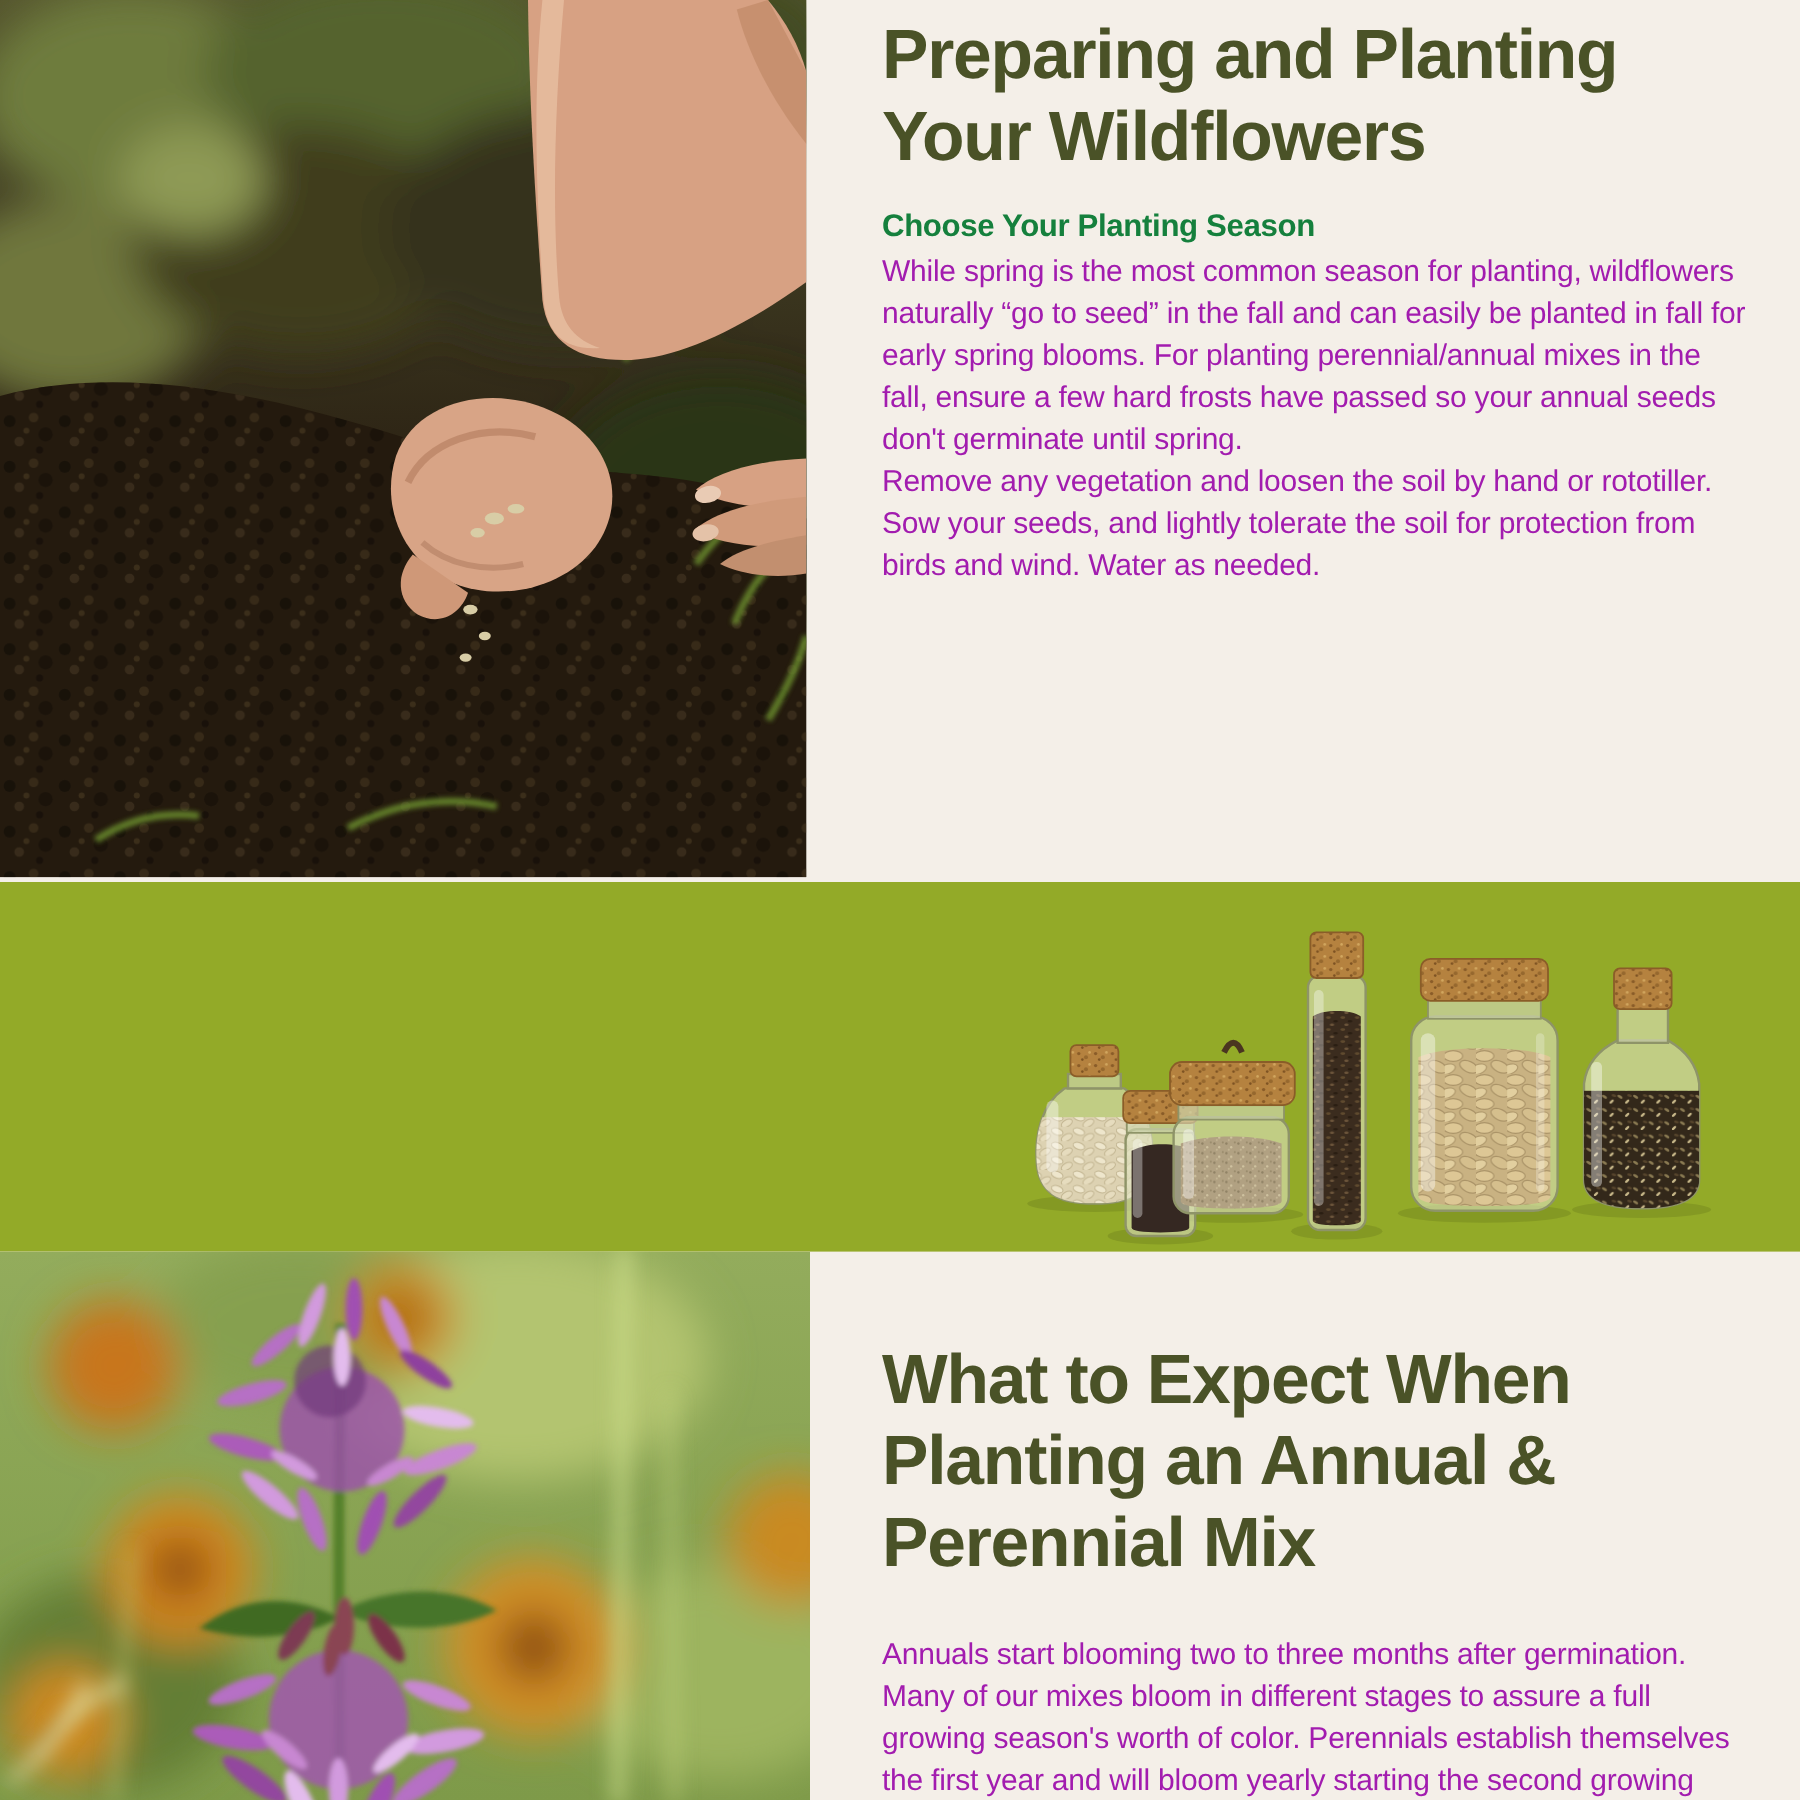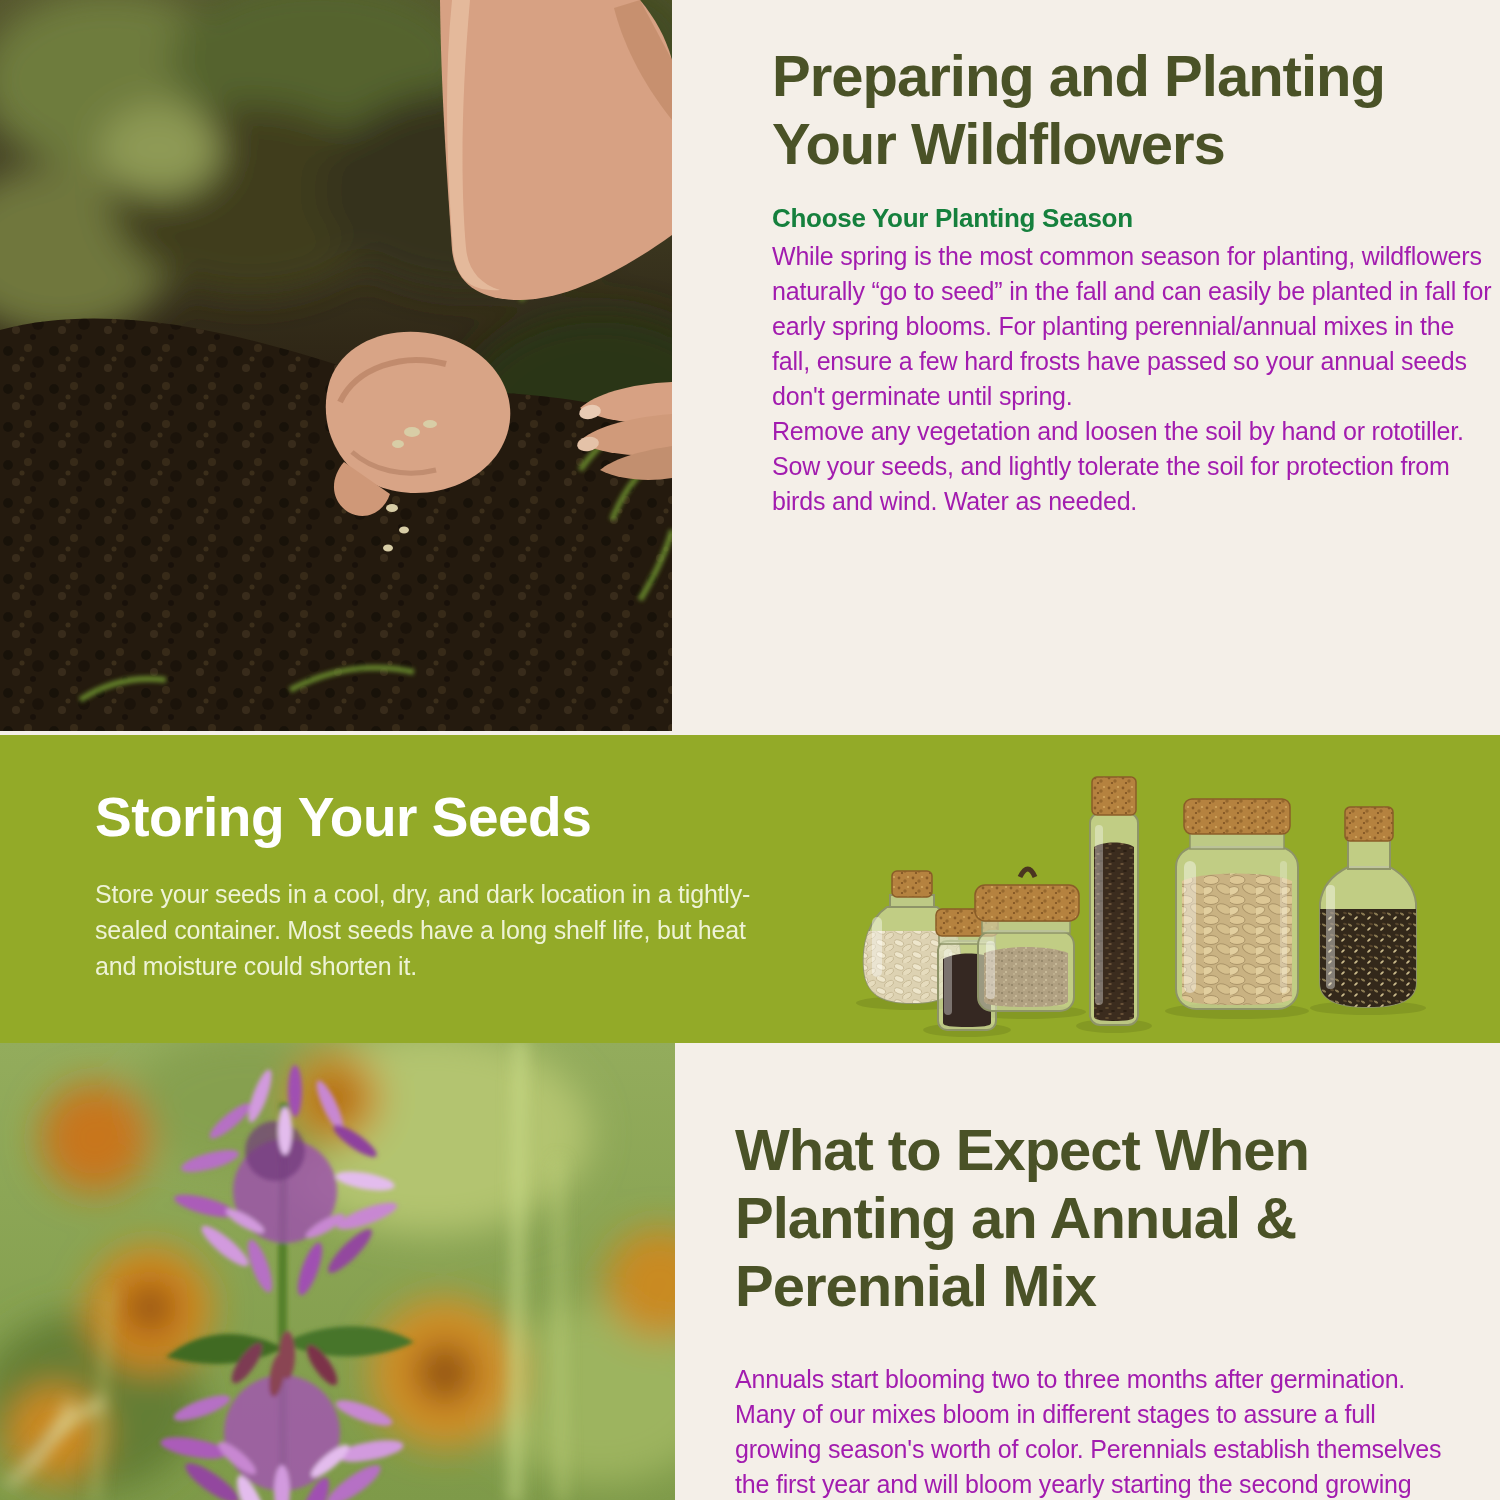--- a/index.html
+++ b/index.html
@@ -9,21 +9,21 @@
   }
   figure{margin:0;padding:0;}
   .photo-top{position:absolute;left:0;top:0;width:672px;height:731px;}
   .photo-top svg{display:block;width:100%;height:100%;}
   .band{position:absolute;left:0;top:735px;width:1500px;height:308px;background:#93aa28;}
   .jars{position:absolute;left:840px;top:0;width:660px;height:308px;}
   .jars svg{display:block;width:100%;height:100%;}
   .photo-bottom{position:absolute;left:0;top:1043px;width:675px;height:457px;}
   .photo-bottom svg{display:block;width:100%;height:100%;}
 
-  .panel-top{position:absolute;left:735px;top:42px;width:720px;margin-left:37px;}
+  .panel-top{position:absolute;left:735px;top:12px;width:720px;}
   .h-main{
     margin:0;font-size:58px;line-height:1.17;font-weight:bold;
     color:#4a5227;letter-spacing:-1px;white-space:pre-line;
   }
   .h-sub{
     margin:26px 0 7px 0;font-size:26px;line-height:1.1;font-weight:bold;
     color:#15803d;letter-spacing:-0.3px;
   }
   .body{
     margin:0;font-size:25px;line-height:35px;color:#a21caf;letter-spacing:-0.2px;
@@ -126,24 +126,20 @@
       <p class="body">While spring is the most common season for planting, wildflowers naturally “go to seed” in the fall and can easily be planted in fall for early spring blooms. For planting perennial/annual mixes in the fall, ensure a few hard frosts have passed so your annual seeds don't germinate until spring.</p>
     </div>
     <div>
     </div>
     <div>
       <p class="body">Remove any vegetation and loosen the soil by hand or rototiller. Sow your seeds, and lightly tolerate the soil for protection from birds and wind. Water as needed.</p>
     </div>
   </section>
 
   <section class="band">
-    <div class="band-text">
-      <h2 class="h-band">Storing Your Seeds</h2>
-      <p class="band-body">Store your seeds in a cool, dry, and dark location in a tightly-sealed container. Most seeds have a long shelf life, but heat and moisture could shorten it.</p>
-    </div>
     <figure class="jars">
       <svg viewBox="0 0 660 308" preserveAspectRatio="none">
         <defs>
           <pattern id="pCork" width="14" height="10" patternUnits="userSpaceOnUse">
             <rect width="14" height="10" fill="#b5823f"></rect>
             <circle cx="3" cy="3" r="1.4" fill="#8a5c28"></circle>
             <circle cx="9" cy="6" r="1.7" fill="#96682e"></circle>
             <circle cx="12" cy="2" r="1.1" fill="#d2a75f"></circle>
             <circle cx="6" cy="8" r="1.1" fill="#7d5222"></circle>
           </pattern>

